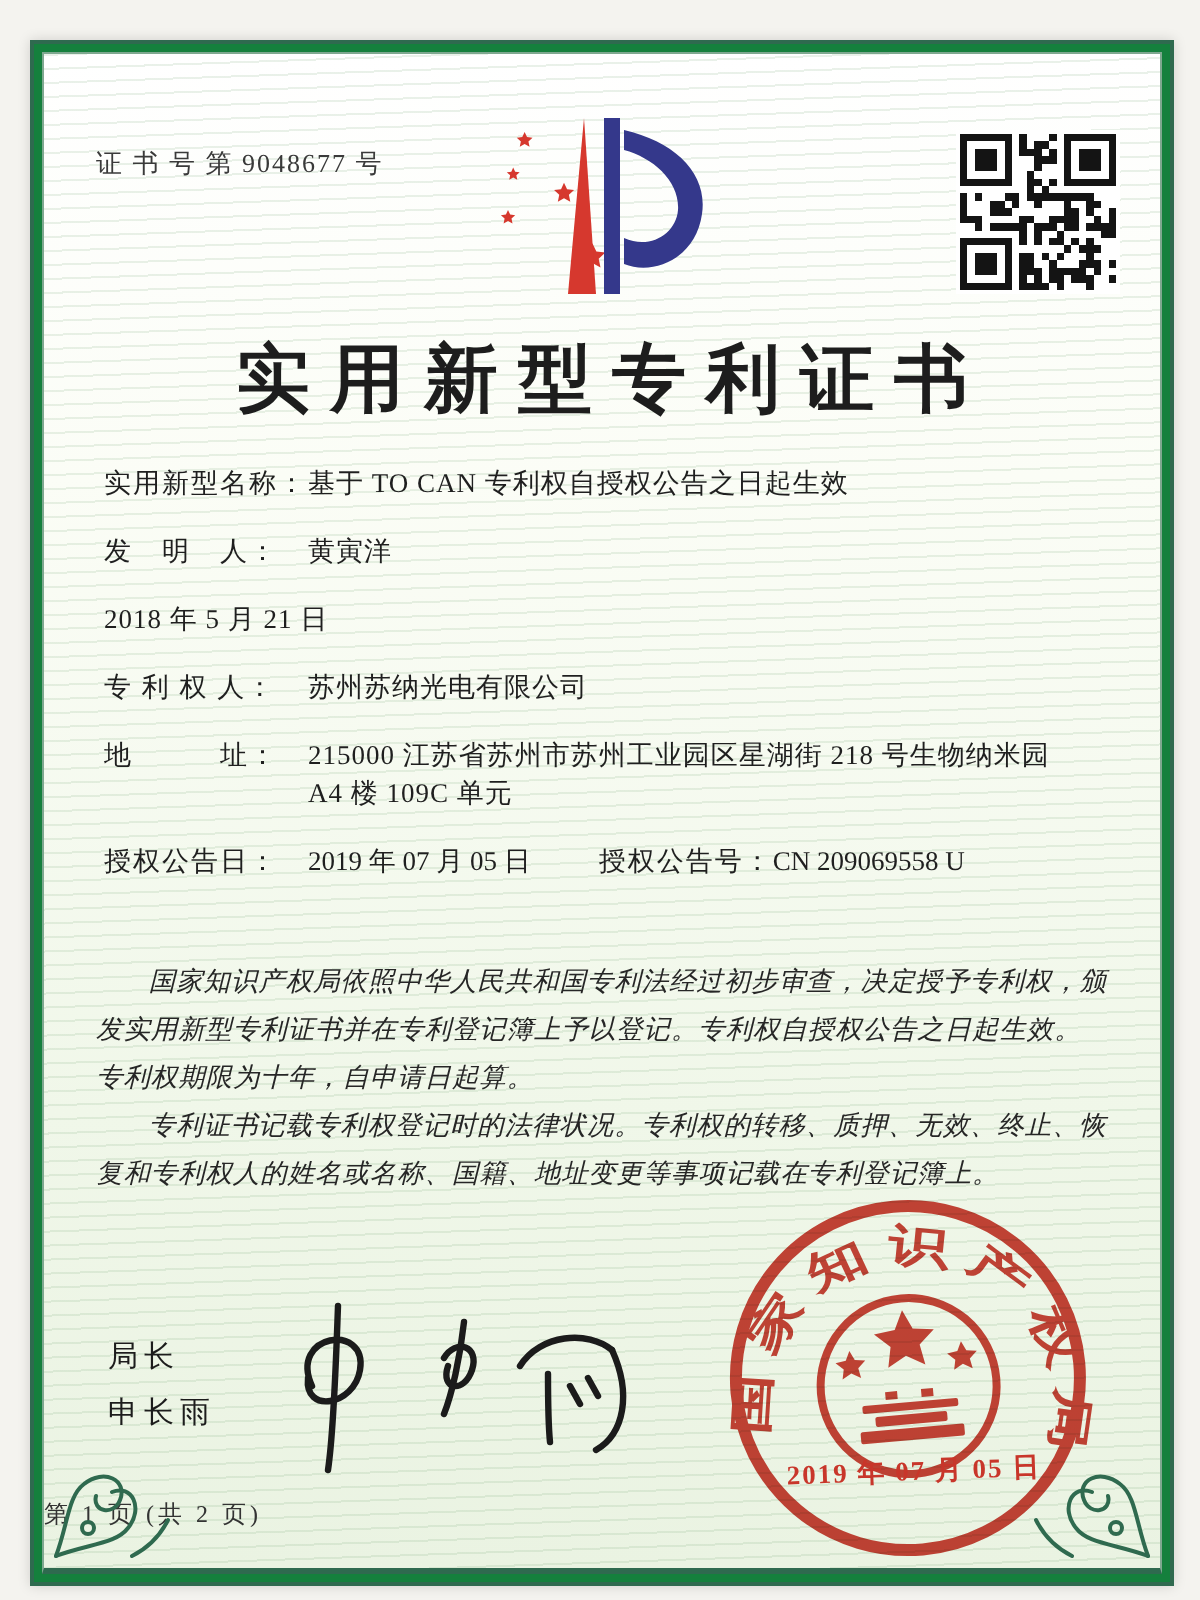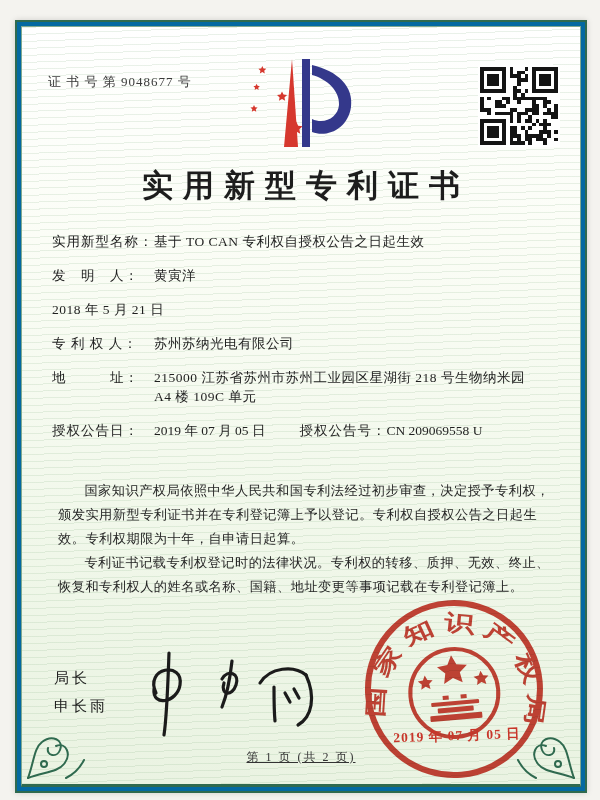--- a/index.html
+++ b/index.html
@@ -6,65 +6,65 @@
   body{
     width:600px;height:800px;overflow:hidden;
     background:#f4f3ef;
     font-family:"Liberation Serif","DejaVu Serif",serif;
     color:#222;
   }
   .photo{position:relative;width:600px;height:800px;}
   .cert{
     position:absolute;top:20px;left:15px;right:13px;bottom:7px;
     border:2px solid #2f6a4f;
-    background:#0369a1;
+    background:#15803d;
     box-shadow:0 0 6px rgba(0,0,0,.15);
   }
   .cert-inner{
     position:absolute;inset:4px;
     border:1px solid #7fa890;
     border-bottom:3px solid #2f6a4f;
     background:
       repeating-linear-gradient(178deg, rgba(120,168,120,.16) 0 1px, rgba(0,0,0,0) 1px 7px),
       linear-gradient(180deg,#ffffff 0%, #fbfdf6 28%, #f0f7e9 70%, #eaf3e2 100%);
     overflow:hidden;
   }
   .cert-number{
     position:absolute;top:46px;left:26px;
     font-size:13px;color:#3a3a3a;letter-spacing:1px;
   }
   .logo{position:absolute;top:28px;left:50%;transform:translateX(-50%);}
   .qr{position:absolute;top:38px;right:20px;width:78px;height:78px;background:#fff;padding:2px;}
   .title{
     position:absolute;top:138px;left:0;right:0;
-    text-align:center;font-size:31px;font-weight:bold;color:#1d1d1d;
+    text-align:center;font-size:37px;font-weight:bold;color:#1d1d1d;
     letter-spacing:10px;text-indent:10px;
   }
   .fields{position:absolute;top:205px;left:30px;right:36px;font-size:13.5px;color:#1f1f1f;}
   .frow{display:flex;margin-bottom:15px;line-height:19px;}
   .flabel{flex:0 0 102px;white-space:pre;letter-spacing:1px;}
   .fvalue{flex:1;letter-spacing:.5px;}
   .frow-grant .flabel2{margin-left:34px;white-space:pre;letter-spacing:1px;text-align:right;}
   .paras{
-    position:absolute;top:452px;left:36px;right:26px;
+    position:absolute;top:452px;left:26px;right:26px;
     font-size:13.2px;line-height:1.82;color:#262626;
-    letter-spacing:.5px;
+    font-style:italic;letter-spacing:.5px;
   }
   .paras p{margin:0;text-indent:2em;}
   .signer{position:absolute;left:32px;top:642px;font-size:15px;letter-spacing:3px;color:#1c1c1c;}
   .signer div{margin-bottom:9px;}
   .signature{position:absolute;left:100px;top:618px;}
   .seal{position:absolute;left:340px;top:570px;mix-blend-mode:multiply;opacity:.93;transform:rotate(-5deg);}
   .seal-date{
     position:absolute;left:330px;top:700px;width:210px;text-align:center;
     color:#c8362a;font-size:13.5px;letter-spacing:1px;transform:rotate(-2deg);font-weight:bold;
   }
   .page-footer{
-    position:absolute;bottom:18px;left:0;right:0;text-align:center;
-    font-size:12px;color:#333;letter-spacing:2px;text-decoration:underline;
+    position:absolute;bottom:18px;left:0;right:0;
+    font-size:12px;color:#333;letter-spacing:2px;
   }
   .corner{position:absolute;bottom:2px;width:64px;height:64px;}
   .corner-left{left:2px;}
   .corner-right{right:2px;transform:scaleX(-1);}
 </style>
 </head>
 <body>
 
 <div class="photo">
   <div class="cert">

